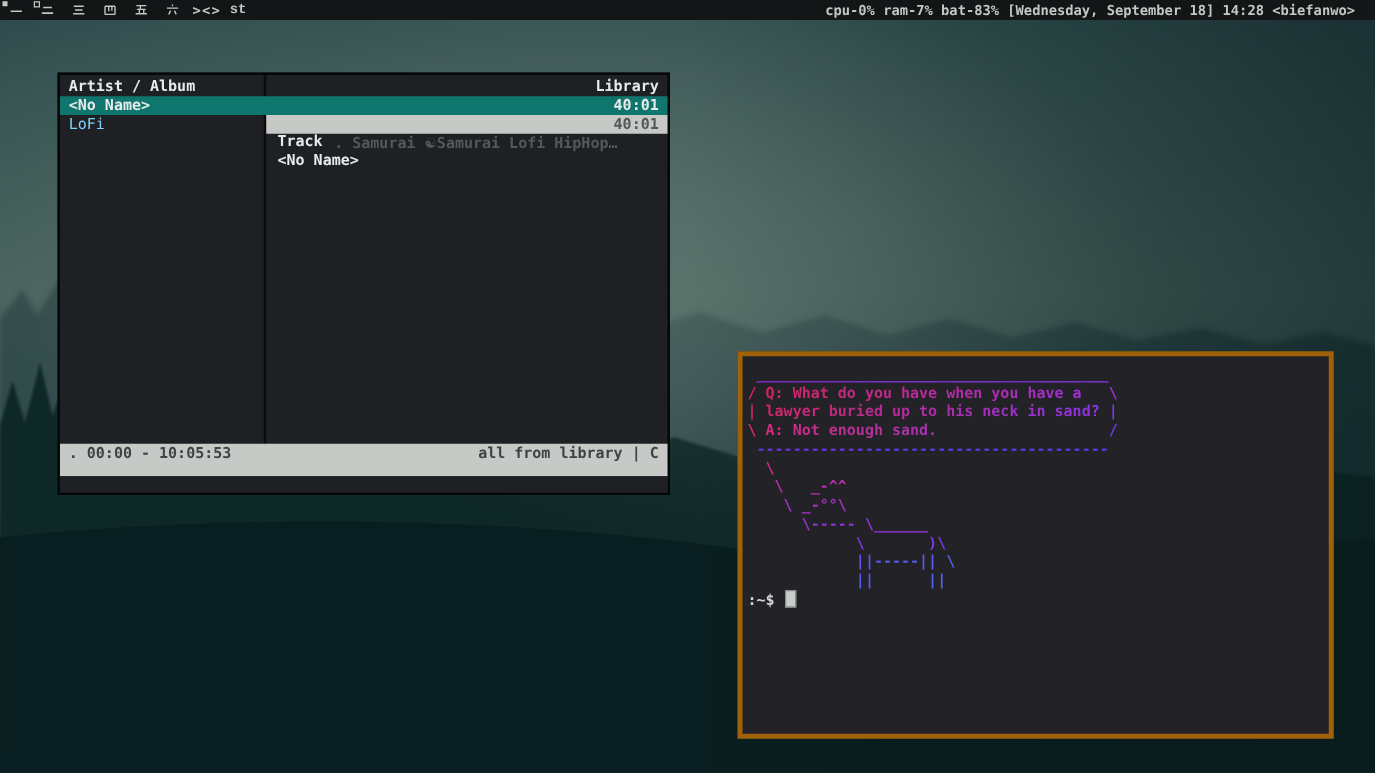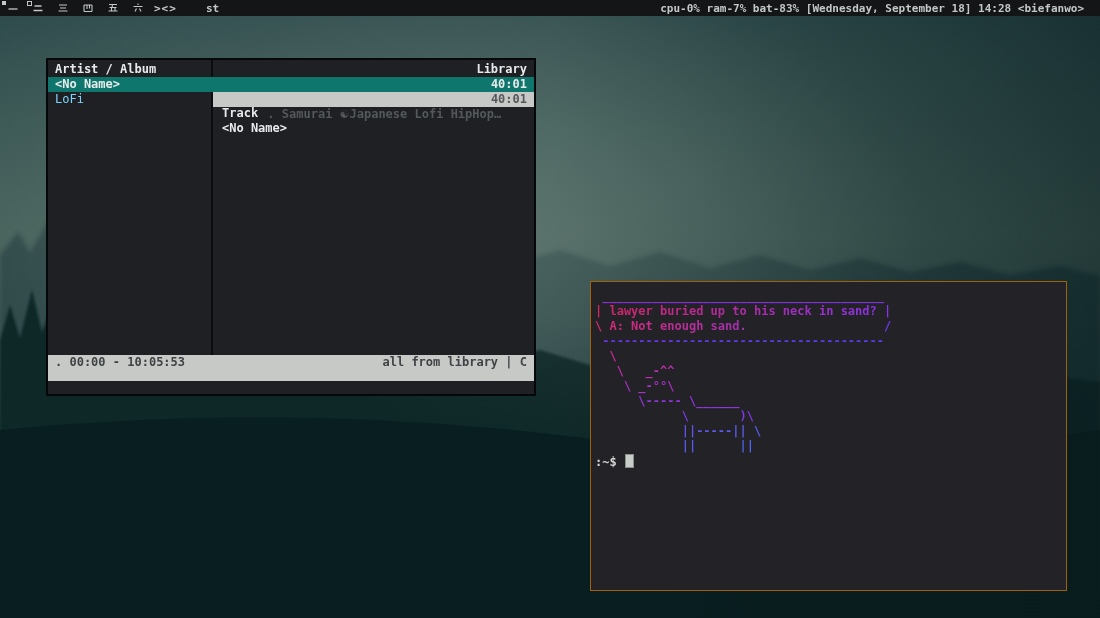--- a/index.html
+++ b/index.html
@@ -11,21 +11,21 @@
 
   
   .topbar { position:absolute; left:0; top:0; width:1100px; height:16px; background:#131517;
             z-index:5; display:flex; align-items:center; color:#c3c7c6; font-size:11px; font-weight:bold; }
   .tag { width:25px; height:16px; position:relative; display:flex; align-items:center; justify-content:center; }
   .tag svg { display:block; }
   .sq { position:absolute; top:1px; left:2px; width:4px; height:4px; }
   .sq.filled { background:#c3c7c6; }
   .sq.outline { width:5px; height:5px; border:1px solid #c3c7c6; background:transparent; }
   .layout-symbol { margin:0 7px 0 4px; letter-spacing:1px; }
-  .win-title { margin-left:22px; }
+  .win-title { margin-left:0;font-family:Liberation Mono, monospace; }
   .status-text { margin-left:auto; padding-right:16px; font-weight:bold; }
 
   
   .cmus { position:absolute; left:46px; top:58px; width:490px; height:338px; z-index:4;
           background:#1e2023; border:2px solid #060708; font-size:12px; font-weight:bold;
           color:#e7eaea; line-height:15px; }
   .cmus .sep { position:absolute; left:163px; top:0; bottom:28px; width:2px; background:#0b0c0e; }
   .crow { position:absolute; left:0; right:0; height:15px; white-space:pre; }
   .crow .cell { position:absolute; top:0; white-space:pre; }
   .hdr { top:2px;padding-left:36px; }
@@ -37,21 +37,21 @@
   .dim { color:#7dd3fc; font-weight:normal; }
   .track-selected { position:absolute; left:165px; right:0; top:0; height:15px;
                     background:#c7c9c6; color:#54585b; padding-left:11px; white-space:pre; }
   .track-selected .c-right { color:#54585b; }
   .yin { font-family:"DejaVu Sans", sans-serif; font-size:11px; }
   .cstatus { position:absolute; left:0; right:0; bottom:13px; height:26px; background:#c7c9c6; color:#3f4346; }
   .ccmdline { position:absolute; left:0; right:0; bottom:0; height:13px; background:#1e2023; }
 
   
   .term { position:absolute; left:590px; top:281px; width:477px; height:310px; z-index:4;
-          background:#222227; border:1px solid #a16207; padding:7px 4px;
+          background:#222227; border:4px solid #a16207; padding:7px 4px;
           font-size:12px; line-height:15px; font-weight:bold; }
   .tline { white-space:pre; width:max-content; }
   @supports ((-webkit-background-clip:text) or (background-clip:text)) {
     .tline { -webkit-background-clip:text; background-clip:text;
              -webkit-text-fill-color:transparent; color:transparent; }
   }
   .prompt-line { color:#d3d6d3; white-space:pre; }
   .cursor { display:inline-block; width:9px; height:14px; background:#c9cdc9;
             vertical-align:-2px; margin-left:1px; border:1px solid #8a8d8a; }
 </style>
@@ -150,35 +150,36 @@
 
   <div class="crow row-active">
     <span class="cell c-left">&lt;No Name&gt;</span>
     <span class="cell c-track">&lt;No Name&gt;</span>
     <span class="cell c-right">40:01</span>
   </div>
 
   <div class="crow row-lib">
     <span class="cell c-left dim">LoFi</span>
     <div class="track-selected">
-      <span>. Samurai </span><span class="yin">☯</span><span>Japanese Lofi HipHop…</span>
+      <span>. Samurai </span><span class="yin">☯</span><span>Samurai Lofi HipHop…</span>
       <span class="cell c-right">40:01</span>
     </div>
   </div>
 
   <div class="crow cstatus">
     <span class="cell c-left">. 00:00 - 10:05:53</span>
     <span class="cell c-right">all from library | C</span>
   </div>
   <div class="ccmdline"></div>
 </section>
 
 <section class="term">
   <div id="term-output">
       <div class="tline" style="color: rgb(138, 45, 212); background-image: linear-gradient(90deg, rgb(138, 45, 212), rgb(124, 53, 228));"> _______________________________________</div>
+      <div class="tline" style="color: rgb(212, 37, 92); background-image: linear-gradient(90deg, rgb(212, 37, 92), rgb(156, 48, 224));">/ Q: What do you have when you have a   \</div>
       <div class="tline" style="color: rgb(210, 38, 99); background-image: linear-gradient(90deg, rgb(210, 38, 99), rgb(136, 51, 234));">| lawyer buried up to his neck in sand? |</div>
       <div class="tline" style="color: rgb(217, 42, 116); background-image: linear-gradient(90deg, rgb(217, 42, 116), rgb(111, 58, 238));">\ A: Not enough sand.                   /</div>
       <div class="tline" style="color: rgb(108, 52, 236); background-image: linear-gradient(90deg, rgb(108, 52, 236), rgb(85, 64, 240));"> ---------------------------------------</div>
       <div class="tline" style="color: rgb(203, 45, 146); background-image: linear-gradient(90deg, rgb(203, 45, 146), rgb(203, 45, 146));">  \</div>
       <div class="tline" style="color: rgb(189, 47, 174); background-image: linear-gradient(90deg, rgb(189, 47, 174), rgb(189, 47, 174));">   \   _-^^</div>
       <div class="tline" style="color: rgb(169, 49, 200); background-image: linear-gradient(90deg, rgb(169, 49, 200), rgb(169, 49, 200));">    \ _-°°\</div>
       <div class="tline" style="color: rgb(145, 52, 220); background-image: linear-gradient(90deg, rgb(145, 52, 220), rgb(145, 52, 220));">      \----- \______</div>
       <div class="tline" style="color: rgb(125, 56, 232); background-image: linear-gradient(90deg, rgb(125, 56, 232), rgb(125, 56, 232));">            \       )\</div>
       <div class="tline" style="color: rgb(108, 63, 238); background-image: linear-gradient(90deg, rgb(108, 63, 238), rgb(87, 97, 241));">            ||-----|| \</div>
       <div class="tline" style="color: rgb(91, 74, 240); background-image: linear-gradient(90deg, rgb(91, 74, 240), rgb(79, 101, 243));">            ||      ||</div>

